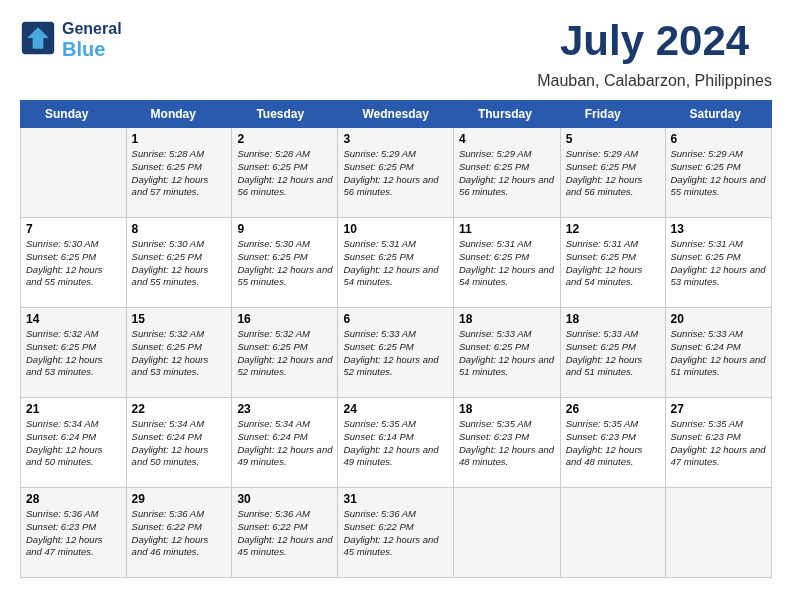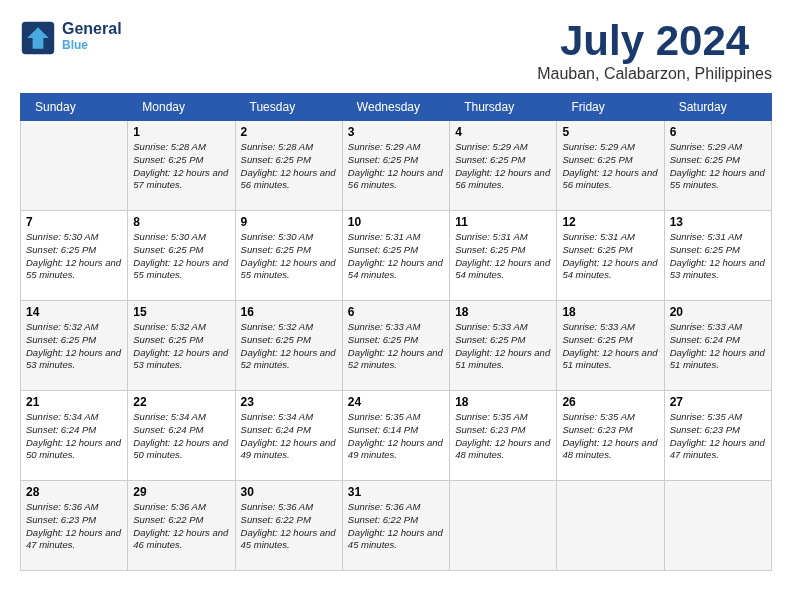--- a/index.html
+++ b/index.html
@@ -29,34 +29,34 @@
     }
     .month-title {
       font-size: 42px;
       font-weight: bold;
       color: #1a3a6b;
       line-height: 1;
     }
     .location-title {
       font-size: 16px;
       color: #333;
-      margin-top: 3px;
+      margin-top: 10px;
     }
     table {
       width: 100%;
       border-collapse: collapse;
       font-size: 11px;
     }
     thead tr th {
       background-color: #2a5aad;
       color: #fff;
       text-align: left;
-      padding: 6px 14px;
+      padding: 6px 24px;
       font-size: 12px;
-      font-weight: normal;
+      font-weight: bold;
       border: 1px solid #2a5aad;
     }
     tbody tr td {
       border: 1px solid #ccc;
       vertical-align: top;
       padding: 4px 5px;
       min-height: 80px;
       height: 90px;
       width: 14.28%;
     }
@@ -86,21 +86,21 @@
 <body>
 
 <div class="header-area">
   <div class="logo">
     <svg class="logo-icon" viewBox="0 0 40 40">
       <rect x="2" y="2" width="36" height="36" rx="4" fill="#1a3a6b"></rect>
       <polygon points="20,8 32,20 26,20 26,32 14,32 14,20 8,20" fill="#4aa8e0"></polygon>
     </svg>
     <div>
       <div style="font-size:16px;font-weight:bold;color:#1a3a6b;">General</div>
-      <div style="font-size:12px;font-weight:bold;color:#4aa8e0;">Blue</div>
+      <div style="font-size:20px;font-weight:bold;color:#4aa8e0;">Blue</div>
     </div>
   </div>
   <div class="title-area">
     <div class="month-title">July 2024</div>
     <div class="location-title">Mauban, Calabarzon, Philippines</div>
   </div>
 </div>
 
 <table>
   <thead>

